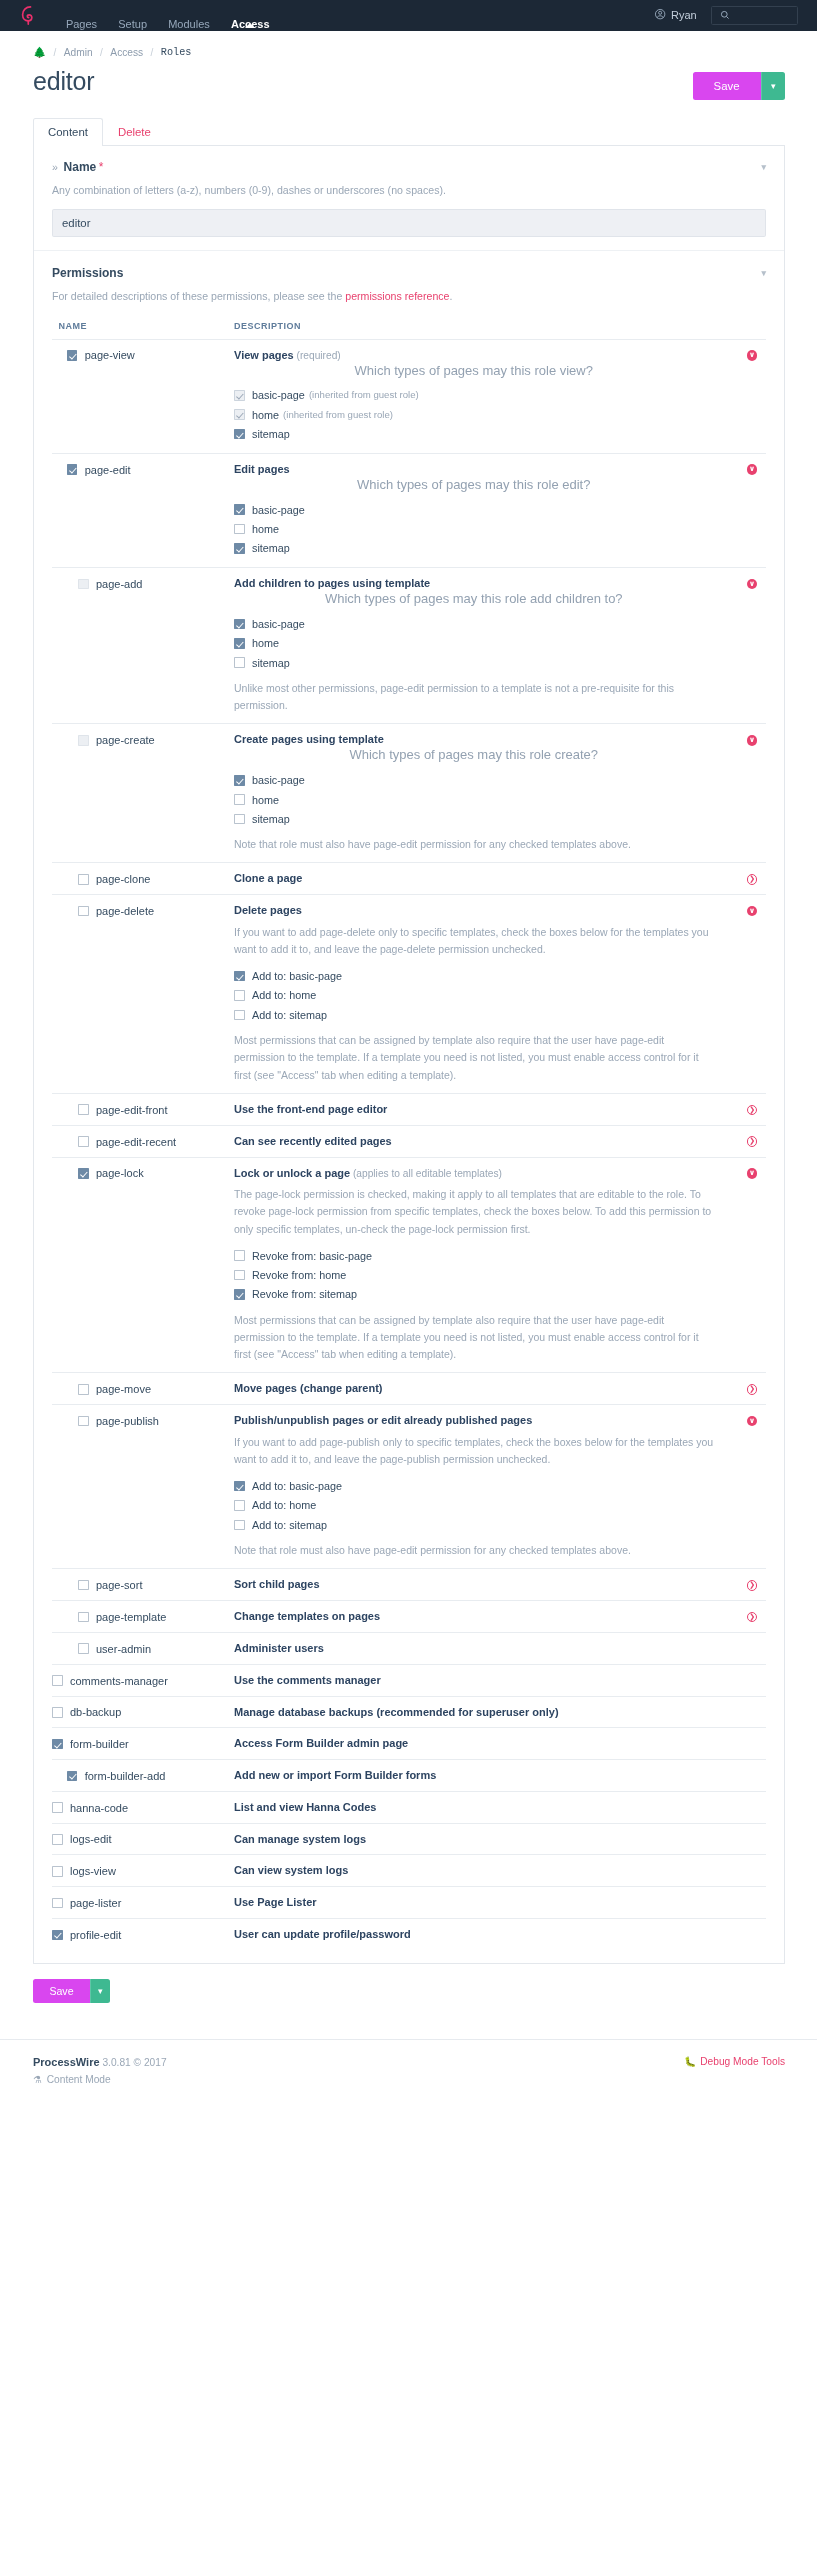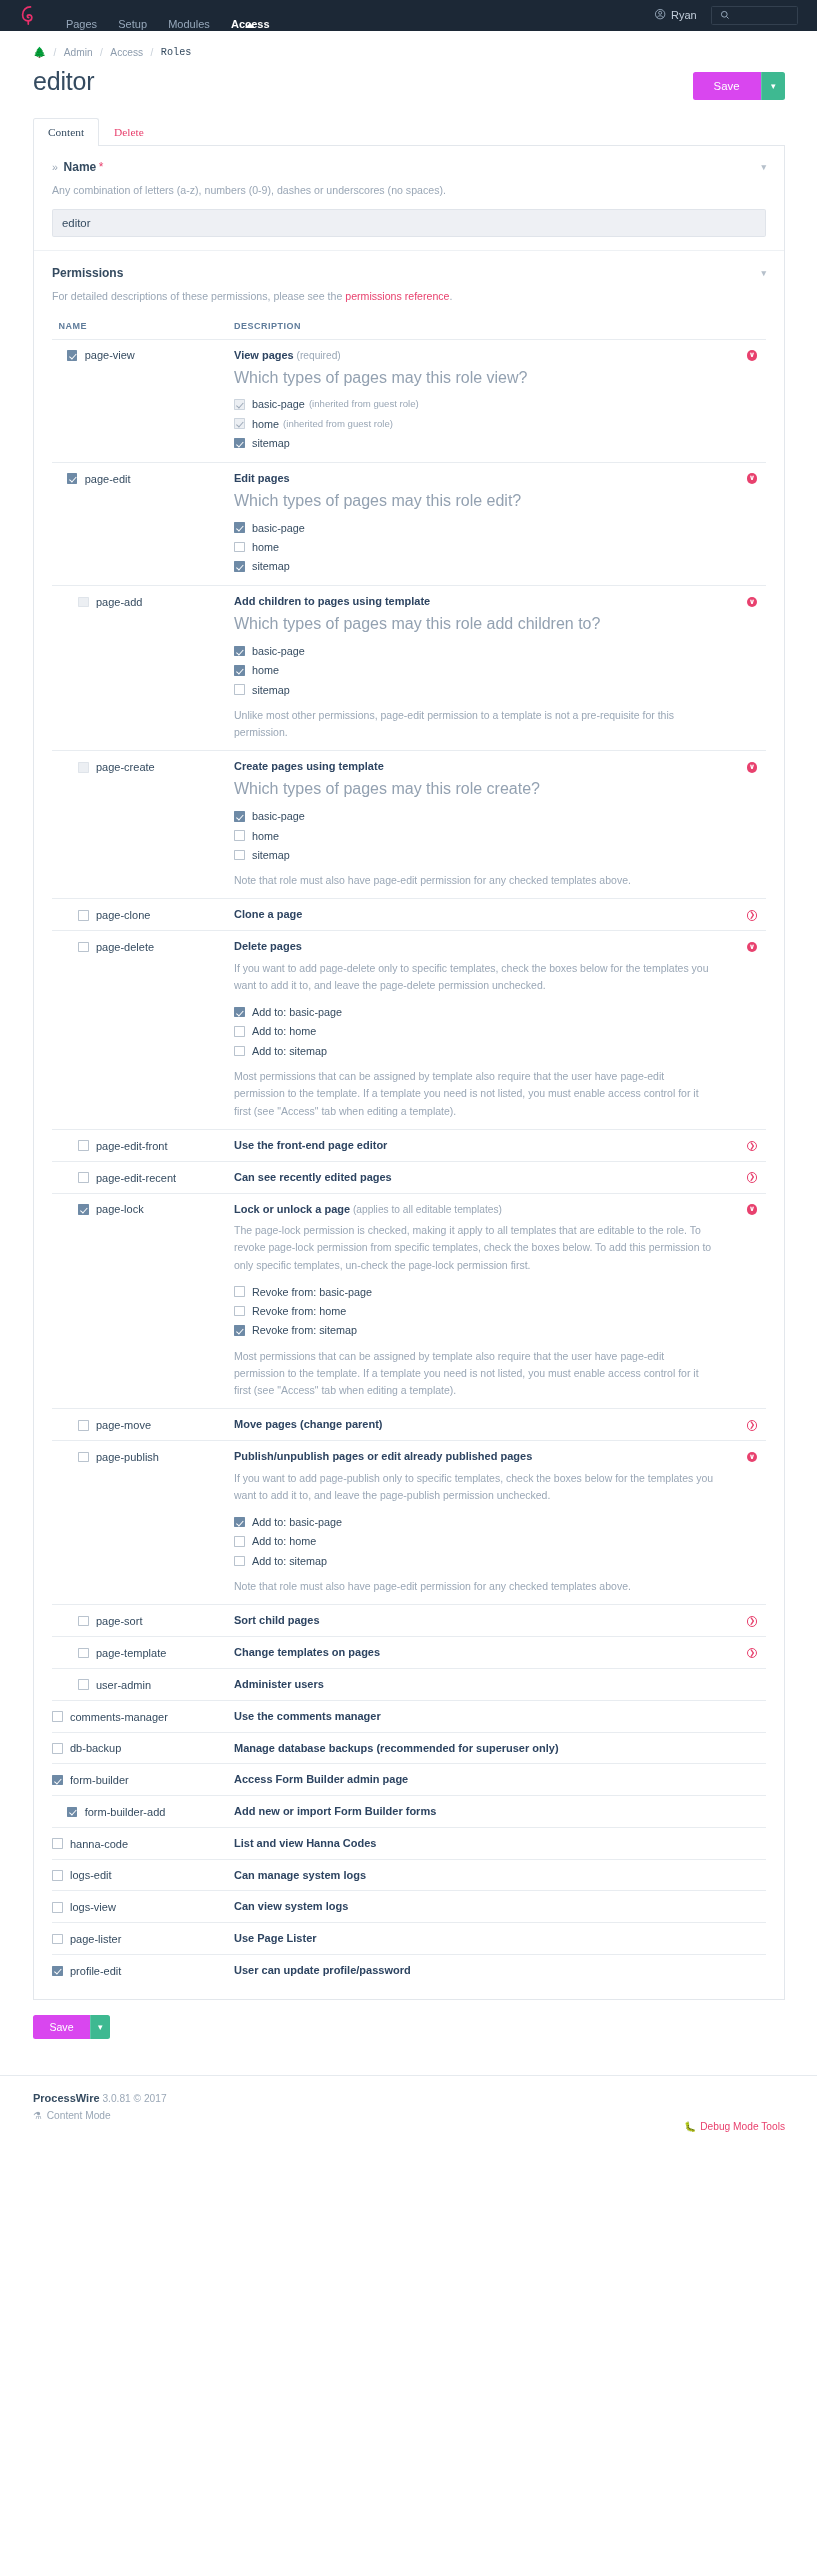--- a/index.html
+++ b/index.html
@@ -141,21 +141,20 @@
   }
   .tab {
     padding: 7.4px 14px;
     font-size: 11.4px;
     color: #354b60;
     cursor: pointer;
     border: 0.8px solid transparent;
     border-bottom: 0;
     margin-bottom: -0.8px;
     background: transparent;
-    font-family: Liberation Serif, serif;
   }
   .tab.active {
     background: #ffffff;
     border-color: #e3e7ec;
     border-radius: 2.5px 2.5px 0 0;
   }
   .tab.danger { color: #e8416e; }
 
   
   .panel {
@@ -252,21 +251,21 @@
     border-width: 0 1.6px 1.6px 0;
     transform: rotate(42deg);
   }
   .cb.disabled { background: #eceff3; border-color: #ccd4dd; }
   .cb.disabled.checked { background: #eceff3; border-color: #ccd4dd; }
   .cb.disabled.checked::after { border-color: #9aa7b6; border-width: 0 1.6px 1.6px 0; }
   .cb.faded { background: #eceff3; border-color: #dfe4ea; }
 
   .perm-title { font-size: 11px; font-weight: bold; color: #2d4461; }
   .perm-title .muted { font-weight: normal; color: #9aa7b6; font-size: 10.2px; }
-  .perm-q { color: #93a1b1; font-size: 16px; margin-top: 8px; }
+  .perm-q { color: #93a1b1; font-size: 13px; margin-top: 2px; text-align: center; }
   .perm-desc {
     color: #9aa7b6;
     font-size: 10.5px;
     line-height: 1.65;
     margin-top: 7.4px;
     max-width: 523px;
   }
   .tpl-list { margin-top: 8.2px; }
   .tpl-item {
     display: flex;
@@ -304,21 +303,20 @@
   .footer-actions { margin: 14.7px 33px 0 33px; }
 
   
   .page-footer {
     margin-top: 36px;
     border-top: 0.8px solid #e6eaee;
     padding: 16.4px 33px 28px 33px;
     display: flex;
     align-items: flex-start;
     font-size: 10.2px;
-    flex-direction: column;
   }
   .footer-left .pw-name { color: #354b60; font-weight: bold; font-size: 11px; }
   .footer-left .pw-ver { color: #9aa7b6; font-weight: normal; font-size: 10.2px; }
   .footer-adv { color: #9aa7b6; margin-top: 5.7px; display: flex; align-items: center; cursor: pointer; }
   .footer-adv .flask { margin-right: 4.9px; font-size: 9.8px; }
   .footer-right { margin-left: auto; color: #e8416e; display: flex; align-items: center; cursor: pointer; }
   .footer-right .bug { margin-right: 4.1px; font-size: 9.8px; }
 </style>
 </head>
 <body>

